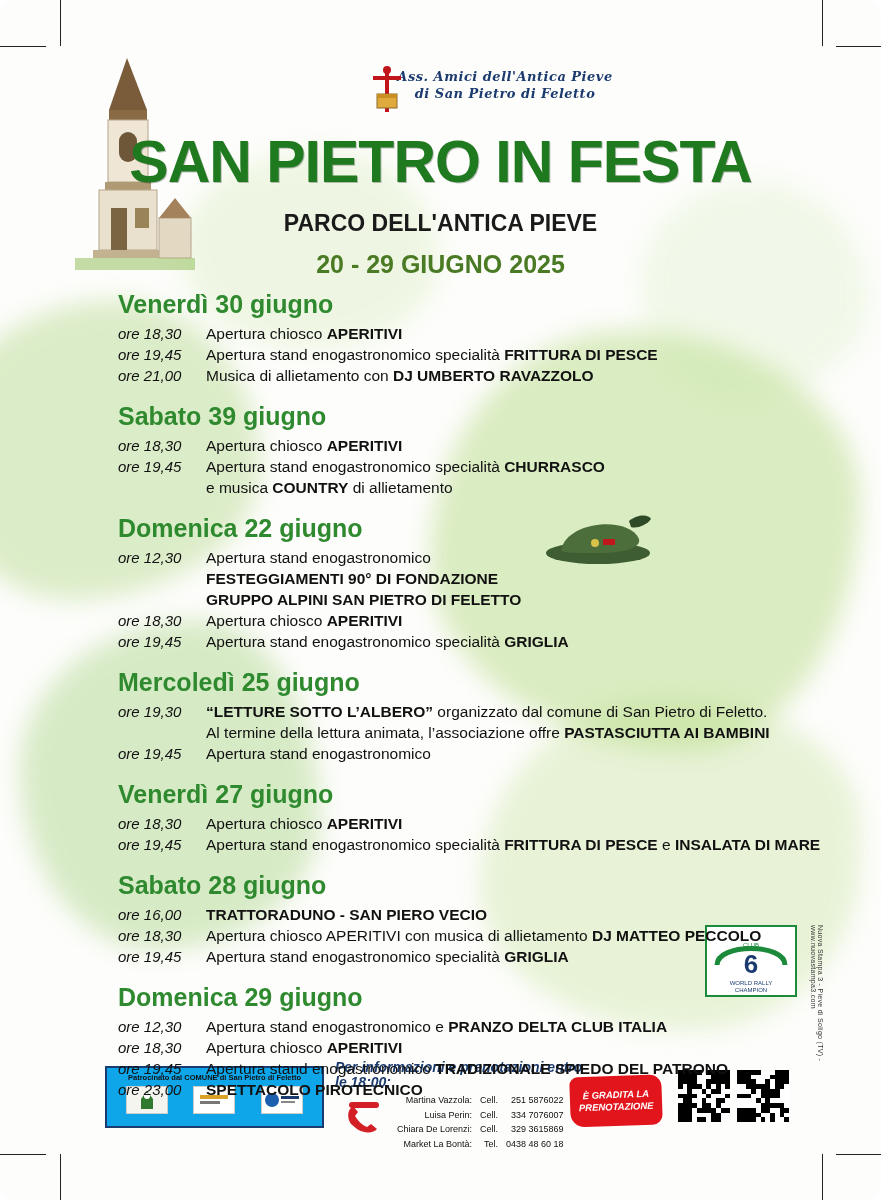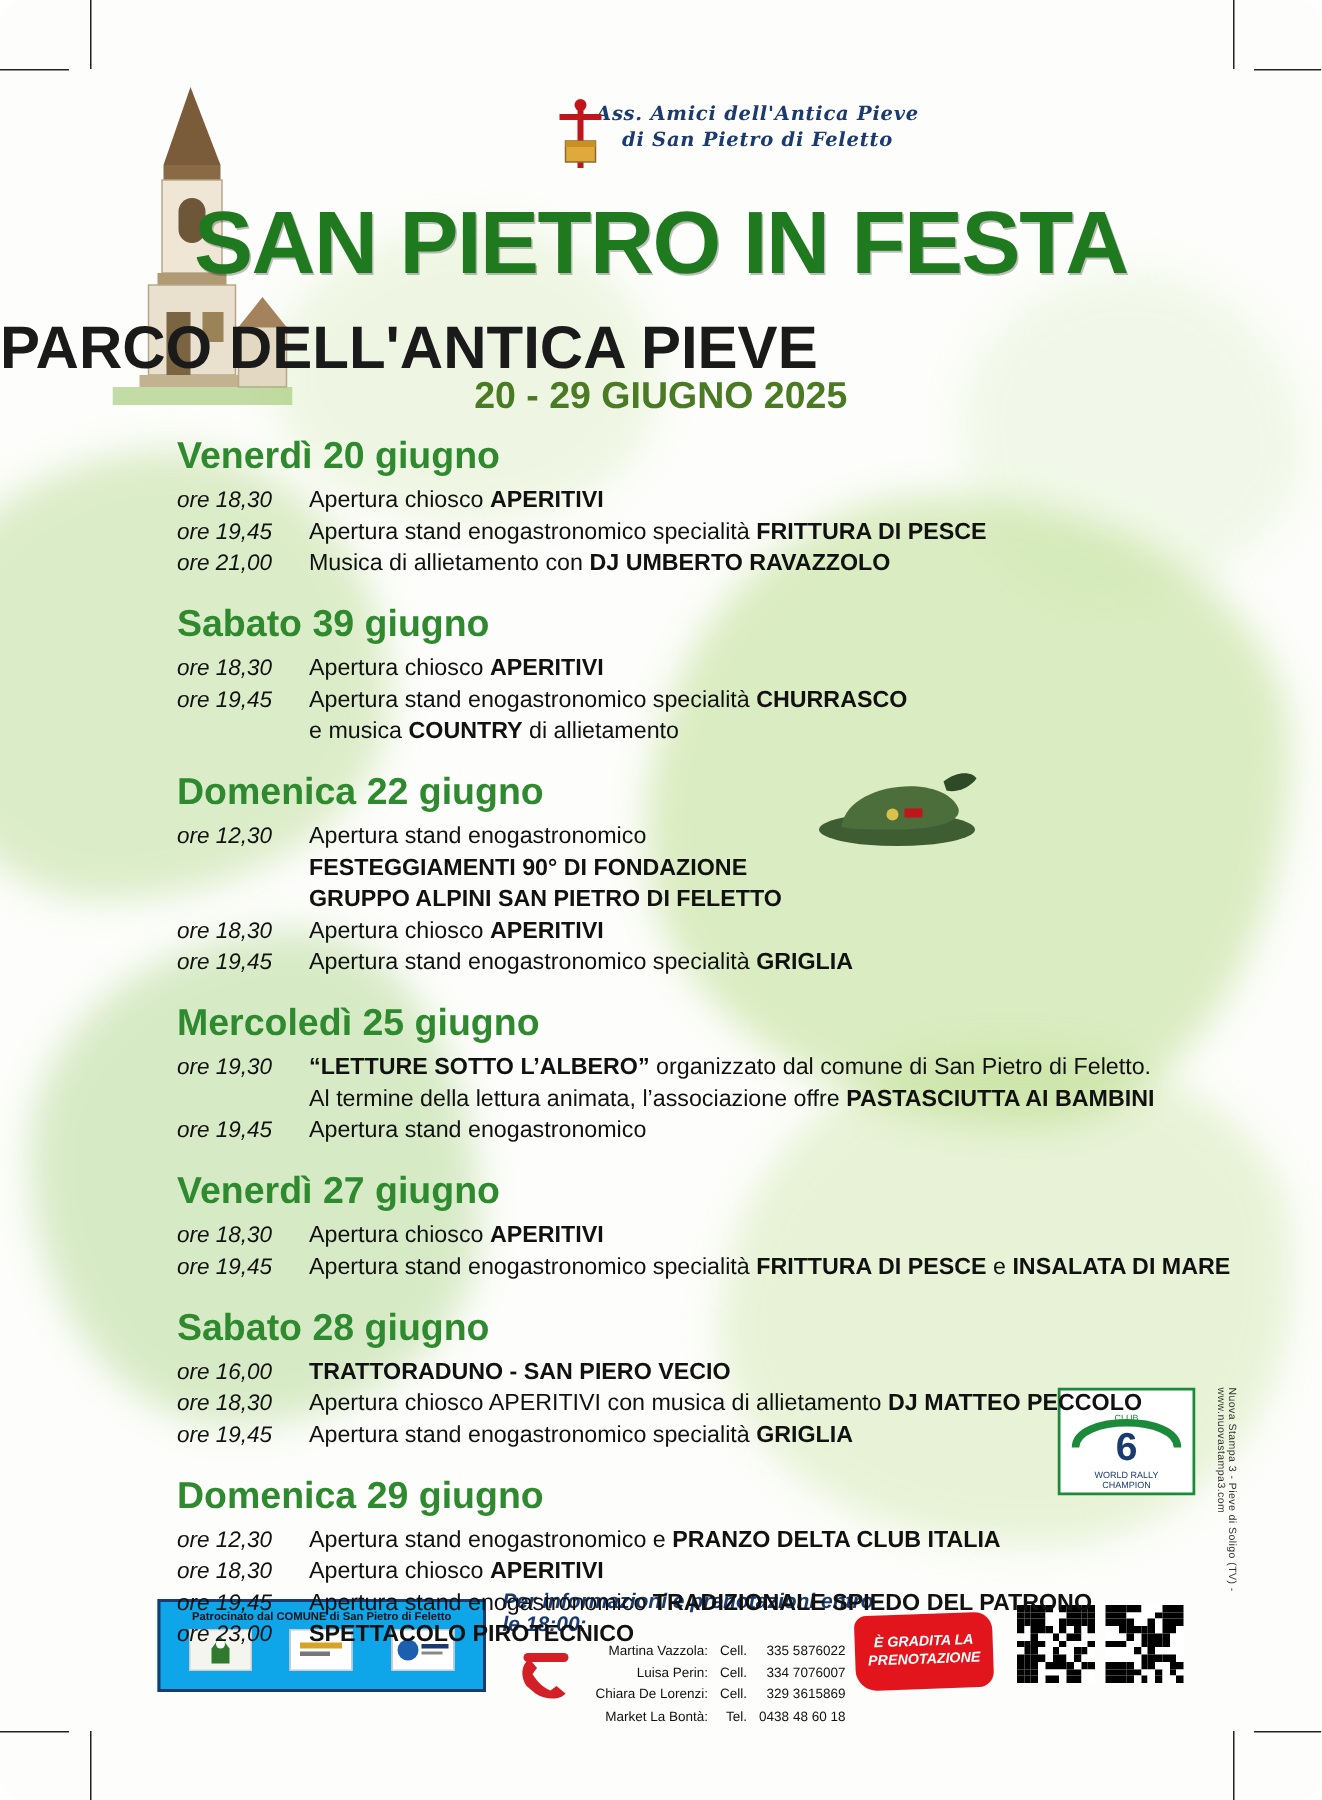--- a/index.html
+++ b/index.html
@@ -45,22 +45,22 @@
   }
   .assoc .mark{position:absolute;left:10px;top:-4px;}
   .title{
     position:absolute;left:0;top:128px;width:881px;text-align:center;
     font-size:59px;font-weight:bold;letter-spacing:-1px;
     color:#1f7a1f;
     font-family:"Liberation Sans", sans-serif;
     text-shadow:1px 1px 0 rgba(0,0,0,.25);
   }
   .subtitle{
-    position:absolute;left:0;top:210px;width:881px;text-align:left;
-    font-size:40px;font-weight:bold;color:#1a1a1a;
+    position:absolute;left:0;top:210px;width:881px;text-align:center;
+    font-size:23px;font-weight:bold;color:#1a1a1a;
   }
   .dates{
     position:absolute;left:0;top:250px;width:881px;text-align:center;
     font-size:25px;font-weight:bold;color:#4a7a23;
   }
 
   
   .program{margin:0 0 0 0;padding:0 60px 0 118px;}
   .day{margin-bottom:16px;}
   .day-title{
@@ -174,21 +174,21 @@
         <div class="l2">di San Pietro di Feletto</div>
       </div>
 
       <div class="title">SAN PIETRO IN FESTA</div>
       <div class="subtitle">PARCO DELL'ANTICA PIEVE</div>
       <div class="dates">20 - 29 GIUGNO 2025</div>
     </div>
 
     <div class="program" id="program">
         <div class="day">
-          <div class="day-title">Venerdì 20 giugno</div>
+          <div class="day-title">Venerdì 30 giugno</div>
           <div class="row">
             <div class="time">ore 18,30</div>
             <div class="desc">Apertura chiosco <b>APERITIVI</b></div>
           </div>
           <div class="row">
             <div class="time">ore 19,45</div>
             <div class="desc">Apertura stand enogastronomico specialità <b>FRITTURA DI PESCE</b></div>
           </div>
           <div class="row">
             <div class="time">ore 21,00</div>
@@ -353,21 +353,21 @@
       <svg class="phone" viewBox="0 0 44 40">
         <path d="M8 28 C4 22 4 14 10 10 L15 16 L12 20 C15 25 19 29 24 31 L28 28 L34 33 C30 38 20 37 14 33 Z" fill="#d32026"></path>
         <rect x="6" y="6" width="30" height="6" rx="3" fill="#d32026"></rect>
       </svg>
 
       <table class="contacts">
         <tbody id="contacts-body">
             <tr>
               <td>Martina Vazzola:</td>
               <td>Cell.</td>
-              <td>335 5876022</td>
+              <td>251 5876022</td>
             </tr>
             <tr>
               <td>Luisa Perin:</td>
               <td>Cell.</td>
               <td>334 7076007</td>
             </tr>
             <tr>
               <td>Chiara De Lorenzi:</td>
               <td>Cell.</td>
               <td>329 3615869</td>

